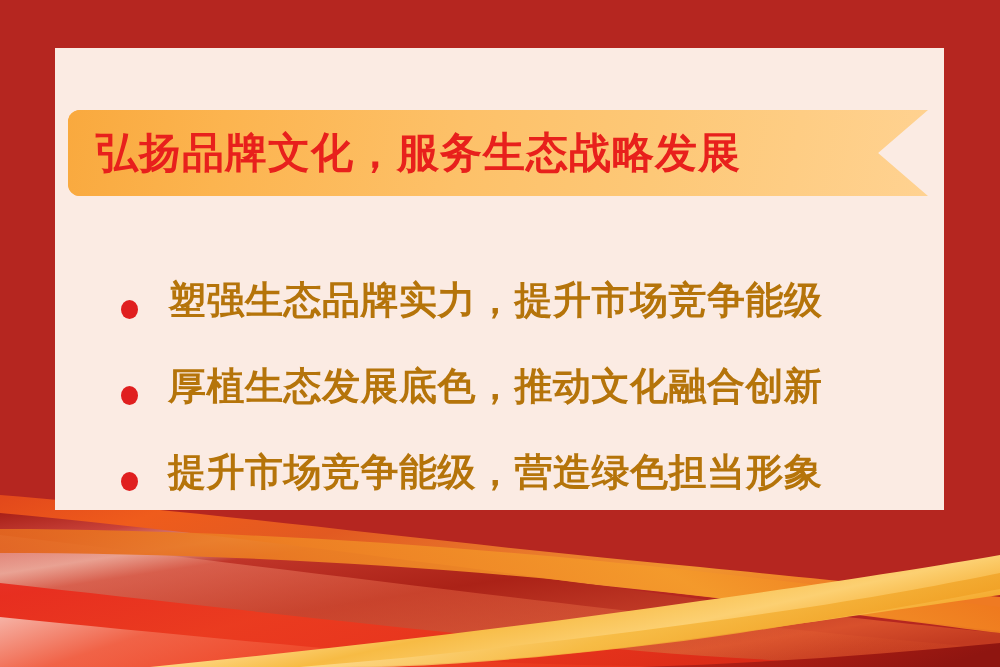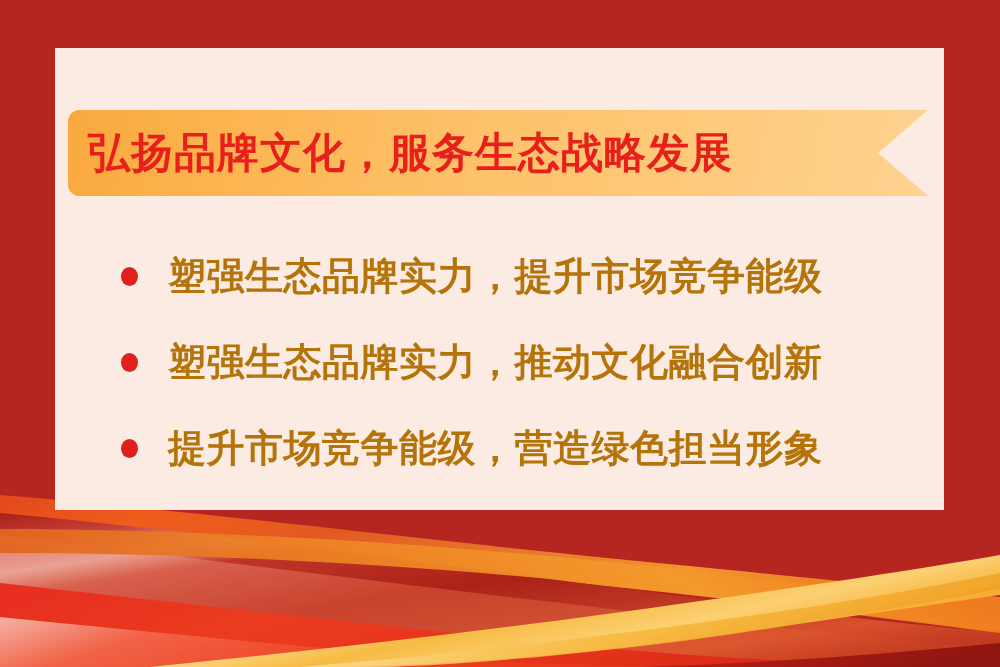--- a/index.html
+++ b/index.html
@@ -59,21 +59,21 @@
                 #fcb44f 18%,
                 #fdc169 46%,
                 #fdc877 68%,
                 #ffd291 100%);
     border-radius: 12px 0 0 12px;
     -webkit-clip-path: polygon(0 0, 100% 0, 94.2% 50%, 100% 100%, 0 100%);
     clip-path: polygon(0 0, 100% 0, 94.2% 50%, 100% 100%, 0 100%);
     display: flex;
     align-items: center;
     box-sizing: border-box;
-    padding-left: 20px;
+    padding-left: 28px;
   }
   #title-banner-round {
     position: absolute;
     left: 13px;
     top: 62px;
     width: 40px;
     height: 86px;
     background: #f9a93e;
     border-radius: 12px 0 0 12px;
   }
@@ -91,21 +91,21 @@
 
   
   #bullet-list {
     position: absolute;
     left: 66px;
     top: 185px;
     width: 800px;
   }
   .bullet-row {
     display: flex;
-    align-items: center;
+    align-items: flex-end;
     height: 86px;
   }
   .bullet-dot {
     width: 17px;
     height: 19px;
     border-radius: 50%;
     background: #e01f1f;
     flex: 0 0 auto;
     margin-right: 30px;
   }
@@ -222,21 +222,21 @@
 
     <div id="bullet-list">
 
       <div class="bullet-row">
         <span class="bullet-dot"></span>
         <span class="bullet-text">塑强生态品牌实力，提升市场竞争能级</span>
       </div>
 
       <div class="bullet-row">
         <span class="bullet-dot"></span>
-        <span class="bullet-text">塑强生态品牌实力，推动文化融合创新</span>
+        <span class="bullet-text">厚植生态发展底色，推动文化融合创新</span>
       </div>
 
       <div class="bullet-row">
         <span class="bullet-dot"></span>
         <span class="bullet-text">提升市场竞争能级，营造绿色担当形象</span>
       </div>
 
     </div>
   </div>
 </div>

